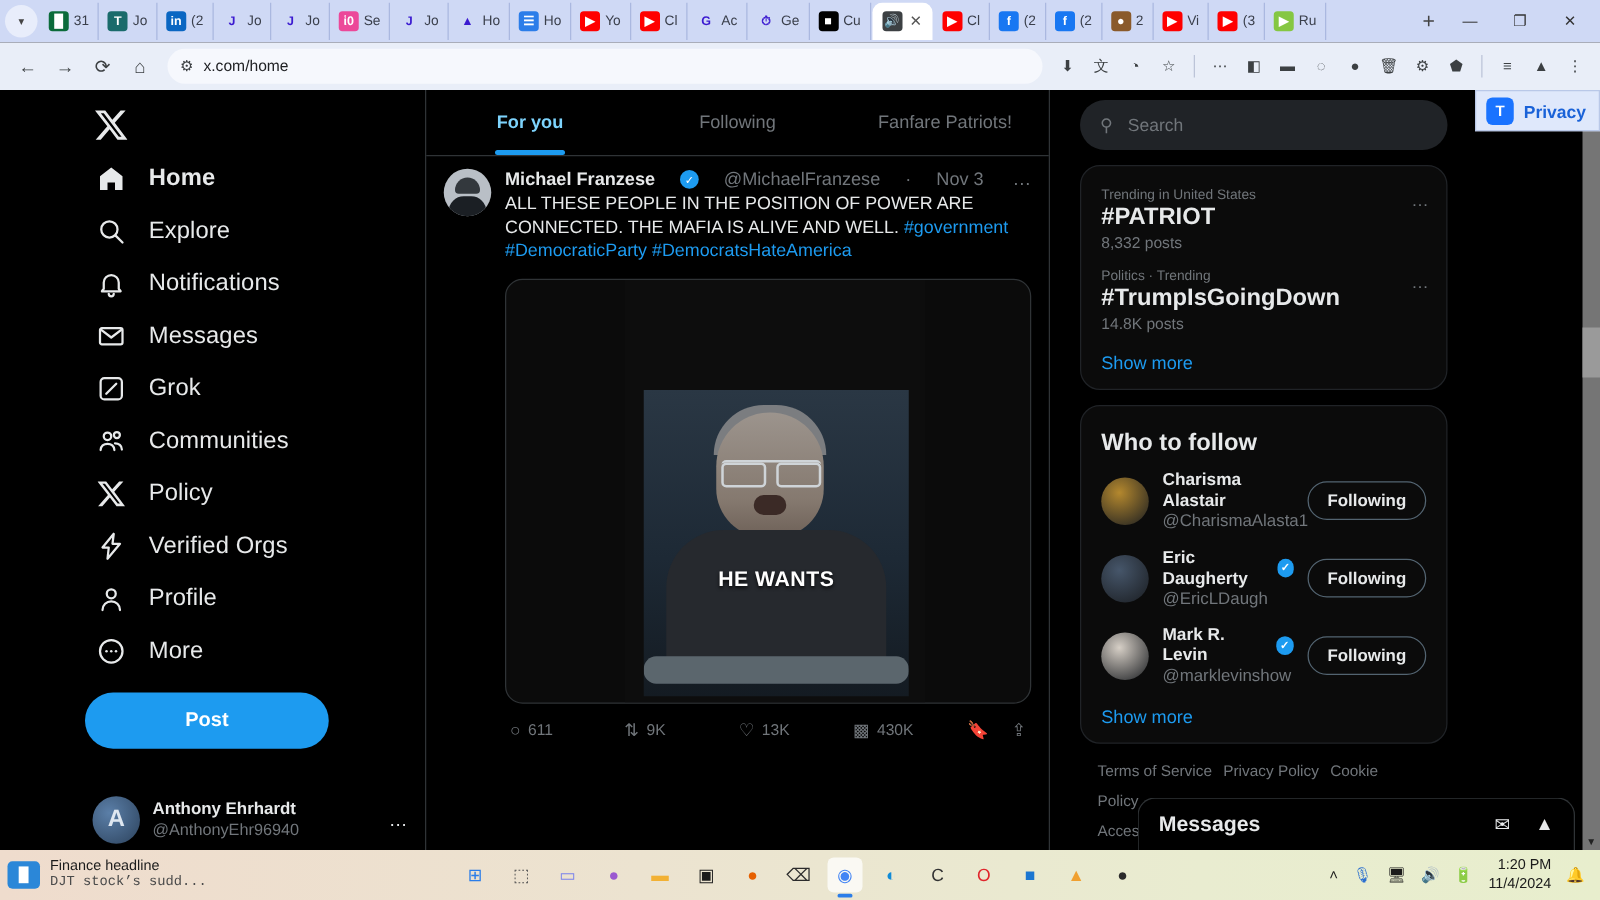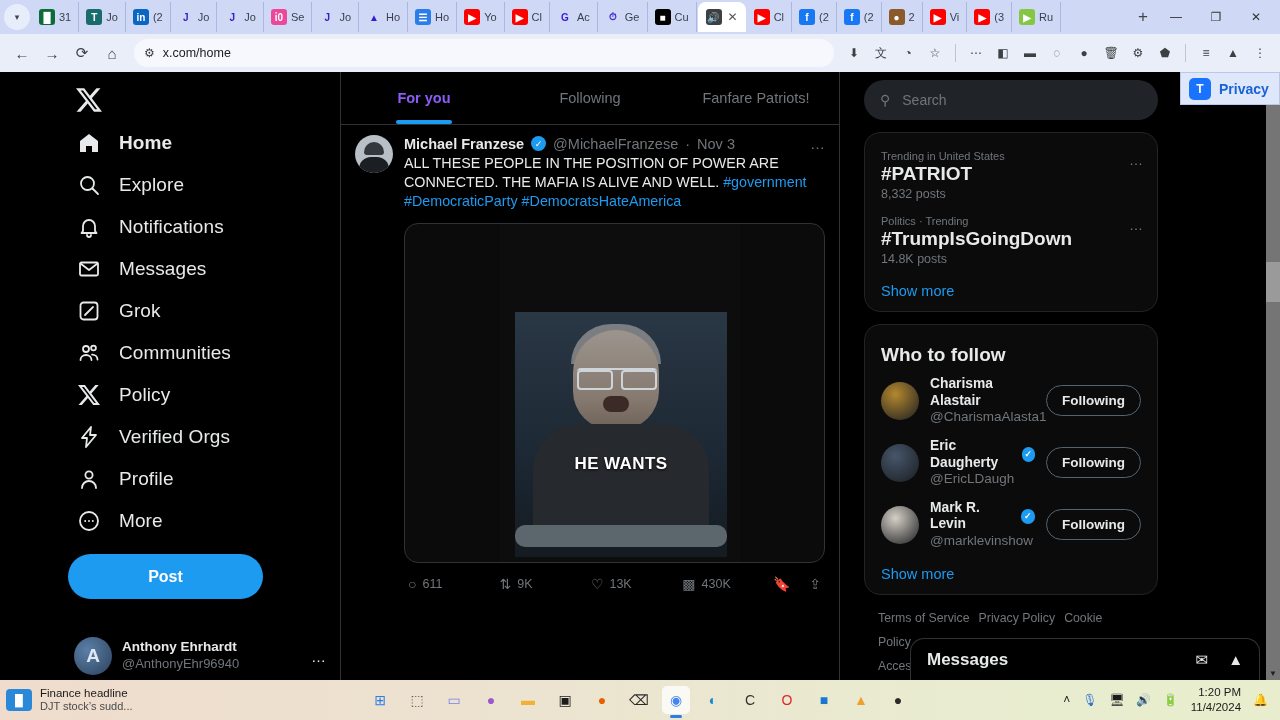--- a/index.html
+++ b/index.html
@@ -84,28 +84,28 @@
     color: #dfe7f0; font-size: 19px; font-weight: bold;
   }
   .acct .nm { font-size: 13.5px; font-weight: bold; color: #e7e9ea; line-height: 1.25; }
   .acct .hd { font-size: 13px; color: #71767b; line-height: 1.25; }
   .acct .dots { margin-left: auto; color: #e7e9ea; font-size: 15px; padding-right: 14px; }
 
   
   .feed { width: 500px; flex: 0 0 500px; border-left: 1px solid #2f3336; border-right: 1px solid #2f3336; }
   .tabsrow { display: flex; height: 52px; }
   .ftab { flex: 1; display: flex; align-items: center; justify-content: center; position: relative; color: #71767b; font-size: 14.5px; }
-  .ftab.active { color: #8b5cf6; font-weight: bold; }
+  .ftab.active { color: #7dd3fc; font-weight: bold; }
   .ftab .underline { position: absolute; bottom: 0; height: 4px; width: 56px; border-radius: 2px; background: #1d9bf0; }
   .post { border-top: 1px solid #2f3336; padding: 10px 14px 0 14px; display: flex; gap: 11px; }
   .post .pav { width: 38px; height: 38px; border-radius: 19px; flex: 0 0 38px; background: #b9bfc6; overflow: hidden; position: relative; }
   .post .pav::after { content:""; position:absolute; left:9px; top:7px; width:20px; height:13px; border-radius:10px 10px 3px 3px; background:#33383d; }
   .post .pav::before { content:""; position:absolute; left:4px; top:22px; width:30px; height:18px; border-radius:12px 12px 0 0; background:#1b1f24; }
   .pbody { flex: 1; min-width: 0; }
-  .phead { display: flex; align-items: center; gap: 7px; font-size: 14.5px; }
+  .phead { display: flex; align-items: center; gap: 20px; font-size: 14.5px; }
   .pname { font-weight: bold; color: #e7e9ea; }
   .verified { width: 15px; height: 15px; border-radius: 8px; background: #1d9bf0; display: inline-flex; align-items: center; justify-content: center; color: #fff; font-size: 9px; }
   .phandle { color: #71767b; }
   .pdots { margin-left: auto; color: #71767b; font-size: 15px; }
   .ptext { font-size: 14.3px; color: #e7e9ea; line-height: 1.33; margin-top: 2px; }
   .ptext .hash { color: #1d9bf0; }
   .media {
     margin-top: 12px; height: 340px; border: 1px solid #2f3336; border-radius: 14px;
     background: #0b0b0b; overflow: hidden; position: relative;
   }
@@ -188,21 +188,21 @@
 
   
   .taskbar {
     height: 40px; flex: 0 0 40px; display: flex; align-items: center;
     background: linear-gradient(90deg,#efdccd 0%, #ece3d0 40%, #e9ecd0 75%, #e8eecd 100%);
     padding: 0 6px;
   }
   .tb-left { display: flex; align-items: center; gap: 8px; width: 360px; }
   .tb-news { width: 26px; height: 22px; border-radius: 4px; background: #2b87d8; display:flex; align-items:center; justify-content:center; color:#fff; font-size:11px;}
   .tb-newstxt .l1 { font-size: 11.5px; color: #1b1b1b; line-height: 1.25; }
-  .tb-newstxt .l2 { font-size: 11px; color: #4b4b4b; line-height: 1.25; }
+  .tb-newstxt .l2 { font-size: 11px; color: #4b4b4b; line-height: 1.25; font-family: Liberation Mono, monospace; }
   .tb-center { display: flex; align-items: center; gap: 9px; }
   .tbic { width: 28px; height: 28px; border-radius: 5px; display: flex; align-items: center; justify-content: center; position: relative; font-size: 14px; }
   .tbic.active { background: rgba(255,255,255,.75); }
   .tbic .undermark { position: absolute; bottom: -4px; left: 8px; width: 12px; height: 3px; border-radius: 2px; background: #2b7de9; }
   .tb-right { margin-left: auto; display: flex; align-items: center; gap: 12px; padding-right: 6px; }
   .tb-right .sys { font-size: 12px; color: #1b1b1b; }
   .clock { text-align: right; font-size: 11.5px; color: #1b1b1b; line-height: 1.3; }
 </style>
 </head>
 <body>

